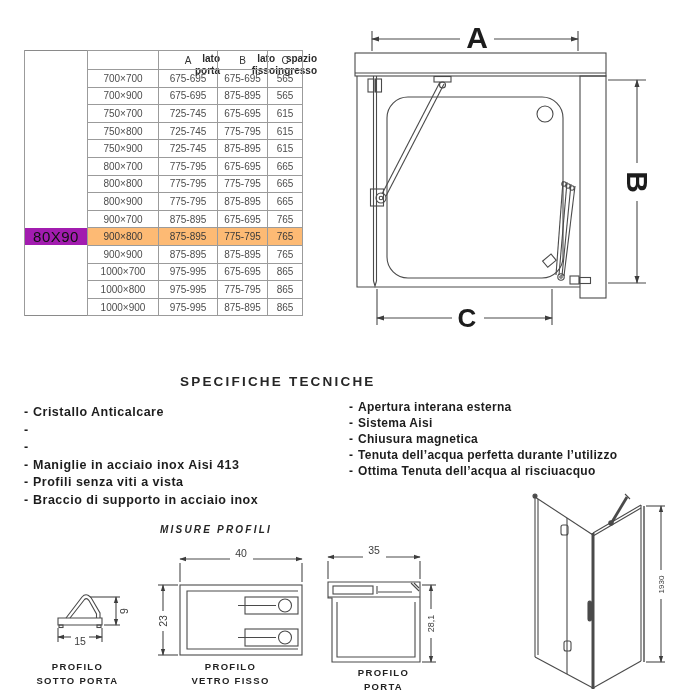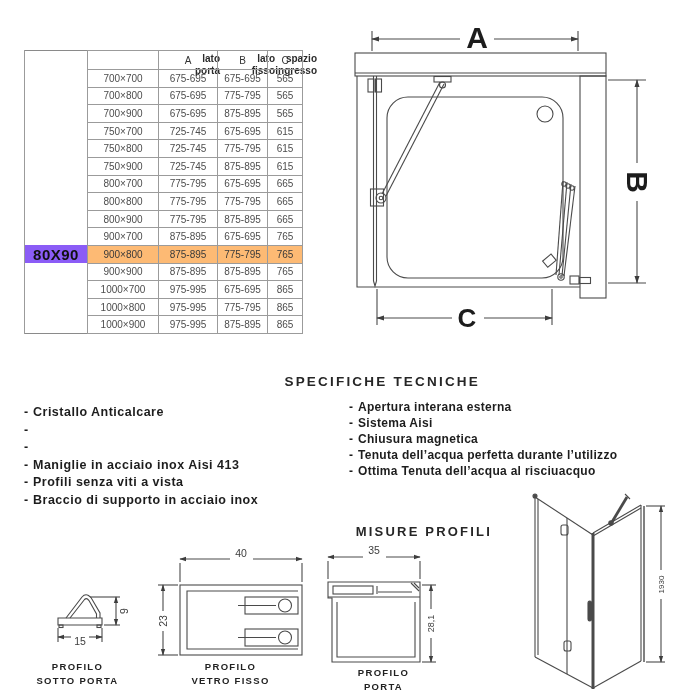--- a/index.html
+++ b/index.html
@@ -10,32 +10,32 @@
            line-height:12px;color:#2b2b2b;width:64px;margin-top:40px;}
   .th1{left:156px}.th2{left:211px}.th3{left:253px}
   
   table.dims{position:absolute;left:24px;top:50px;border-collapse:collapse;table-layout:fixed;
              border:1px solid #8a8a8a;}
   table.dims td{border:1px solid #9b9b9b;text-align:center;vertical-align:middle;
                 font-size:10px;color:#4d4d4d;padding:0;height:16.6px;white-space:nowrap;}
   table.dims tr.hdr td{height:18px;font-size:10px;color:#333;}
   table.dims td.c0{border-top:none;border-bottom:none;}
   tr.hl td{background:#fdba74;color:#3a3a3a;}
-  tr.hl td.c0{background:#8b5cf6;font-size:15px;font-weight:700;color:#101010;letter-spacing:.5px;margin-left:19px;}
+  tr.hl td.c0{background:#a21caf;font-size:15px;font-weight:400;color:#101010;letter-spacing:.5px;margin-left:19px;}
   
   svg{position:absolute;}
   svg text{font-family:"Liberation Sans",sans-serif;fill:#3d3d3d;}
   .big-letter{font-size:30px;font-weight:700;fill:#1c1c1c;}
   .mid-letter{font-size:26px;font-weight:700;fill:#1c1c1c;}
   .dim-num{font-size:10.5px;fill:#3d3d3d;}
   
-  .sec-title{position:absolute;text-align:right;font-weight:700;font-size:13.5px;
+  .sec-title{position:absolute;text-align:left;font-weight:700;font-size:13.5px;
              letter-spacing:2.2px;color:#262626;width:300px;}
   .t-spec{left:180px;top:374px;}
-  .t-prof{left:192px;top:524px;font-size:13px;}
+  .t-prof{left:160px;top:524px;font-size:10px;font-style:italic;}
   
   .blist{position:absolute;}
   .bl-left{left:24px;top:404px;font-size:12.5px;letter-spacing:.5px;}
   .bl-right{left:349px;top:400px;font-size:12px;letter-spacing:.3px;}
   .li{display:flex;font-weight:700;color:#1d1d1d;}
   .bl-left .li{height:17.6px;line-height:17.6px;}
   .bl-right .li{height:15.9px;line-height:15.9px;}
   .dash{width:9px;flex:none;}
   
   .plabel{position:absolute;width:125px;text-align:center;font-size:9.5px;font-weight:700;
@@ -80,27 +80,20 @@
     </tr>
     <tr>
           <td class="c0"></td>
           <td>700×700</td>
           <td>675-695</td>
           <td>675-695</td>
           <td>565</td>
         </tr>
     <tr>
           <td class="c0"></td>
-          <td>700×800</td>
-          <td>675-695</td>
-          <td>775-795</td>
-          <td>565</td>
-        </tr>
-    <tr>
-          <td class="c0"></td>
           <td>700×900</td>
           <td>675-695</td>
           <td>875-895</td>
           <td>565</td>
         </tr>
     <tr>
           <td class="c0"></td>
           <td>750×700</td>
           <td>725-745</td>
           <td>675-695</td>

